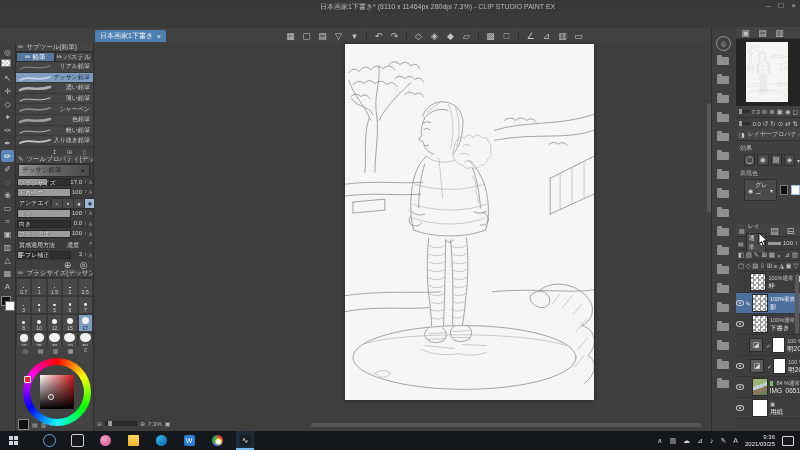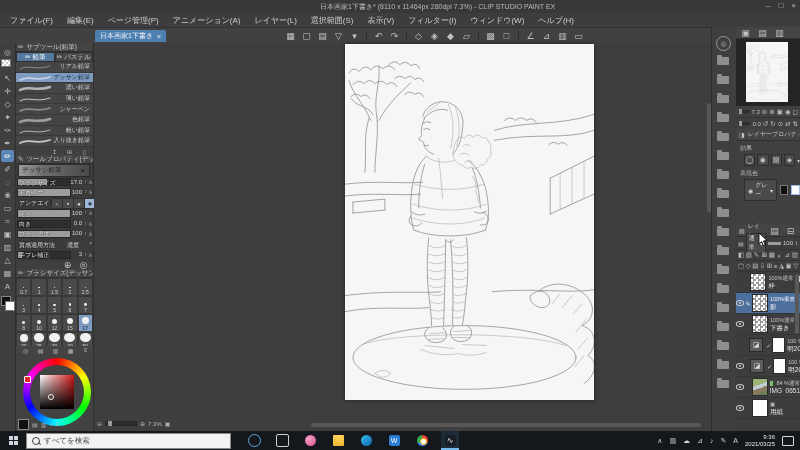--- a/index.html
+++ b/index.html
@@ -175,32 +175,20 @@
 
   <div id="titlebar">
     <span id="title">日本画家1下書き* (8110 x 11464px 280dpi 7.3%) - CLIP STUDIO PAINT EX</span>
     <span class="winbtns">
       <span>–</span>
       <span>□</span>
       <span>×</span>
     </span>
   </div>
 
-  <div id="menubar">
-      <span>ファイル(F)</span>
-      <span>編集(E)</span>
-      <span>ページ管理(P)</span>
-      <span>アニメーション(A)</span>
-      <span>レイヤー(L)</span>
-      <span>選択範囲(S)</span>
-      <span>表示(V)</span>
-      <span>フィルター(I)</span>
-      <span>ウィンドウ(W)</span>
-      <span>ヘルプ(H)</span>
-    </div>
   <div id="commandbar">
       <span class="tbicon">▦</span>
       <span class="tbicon">▢</span>
       <span class="tbicon">▤</span>
       <span class="tbicon">▽</span>
       <span class="tbicon">▾</span>
       <span class="tbsep"></span>
       <span class="tbicon">↶</span>
       <span class="tbicon">↷</span>
       <span class="tbsep"></span>
@@ -834,24 +822,20 @@
 
   <div id="taskbar">
     <div id="start">
         <span class="winlogo">
           <i></i>
           <i></i>
           <i></i>
           <i></i>
         </span>
       </div>
-    <div id="tb-search">
-      <span class="mag"></span>
-      <span>すべてを検索</span>
-    </div>
     <div id="tb-apps">
         <span class="app">
           <span class="ai cortana"></span>
         </span>
         <span class="app">
           <span class="ai taskview"></span>
         </span>
         <span class="app">
           <span class="ai pink"></span>
         </span>

